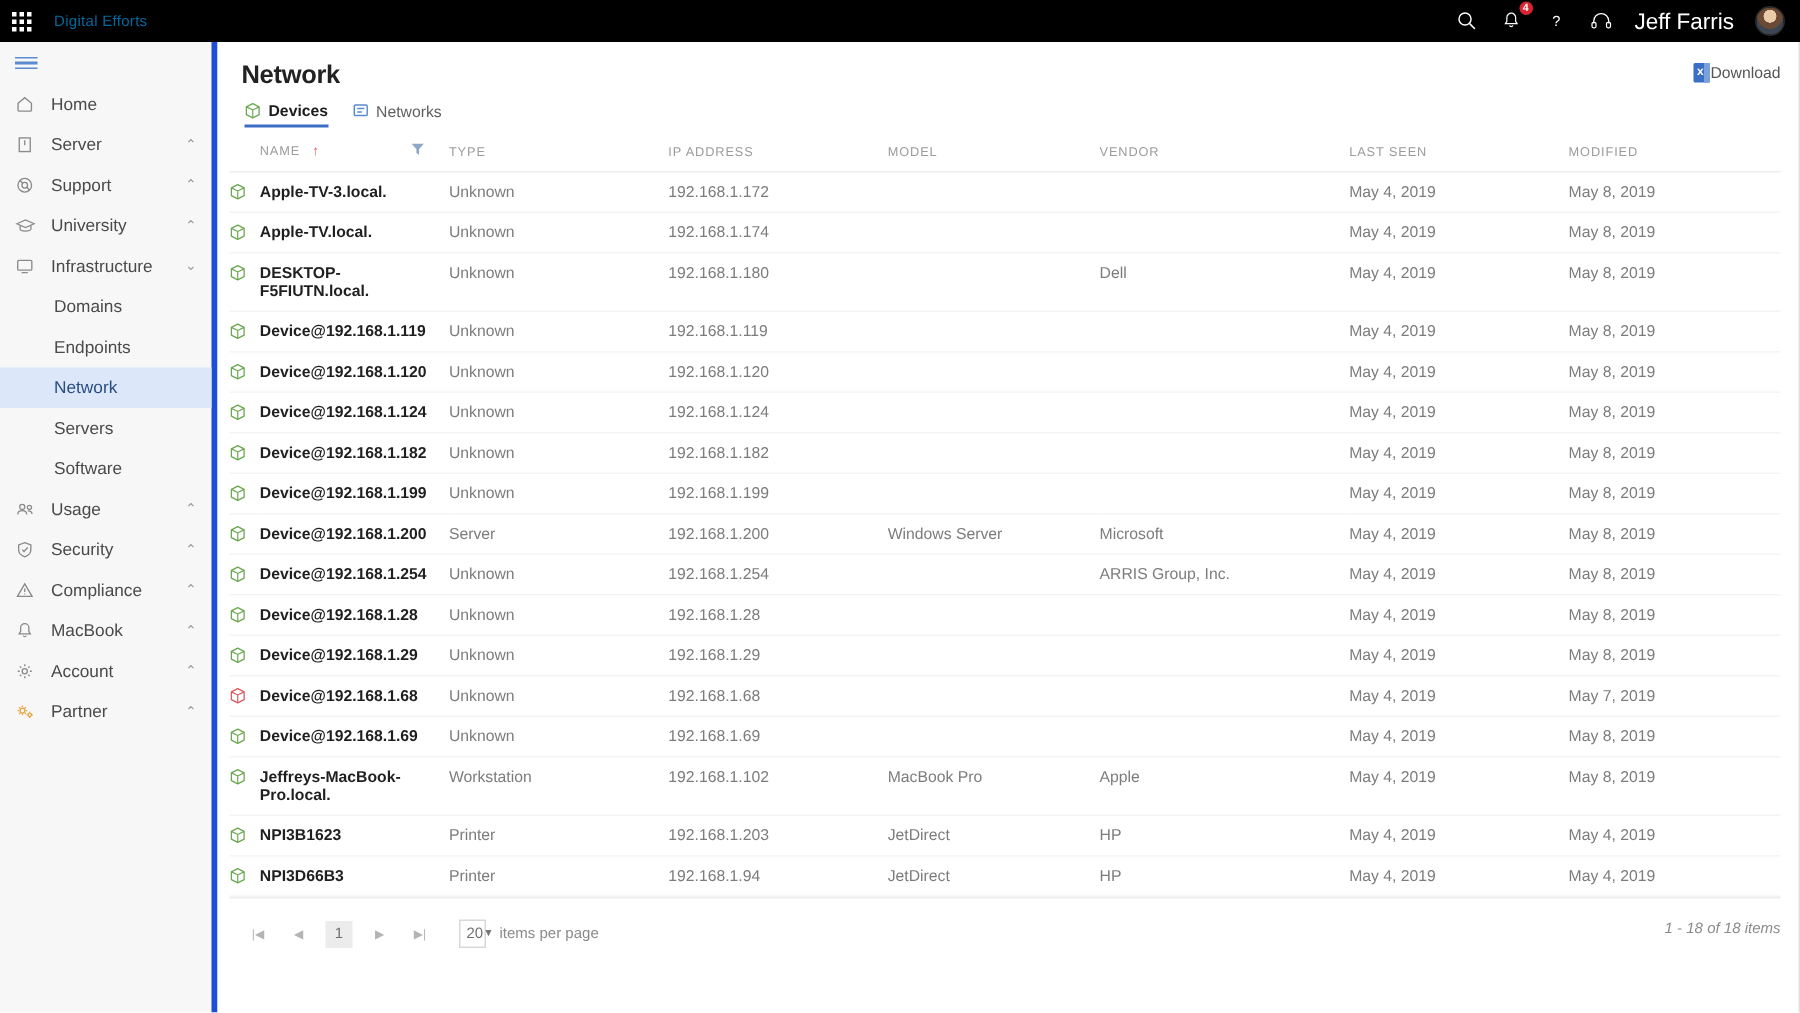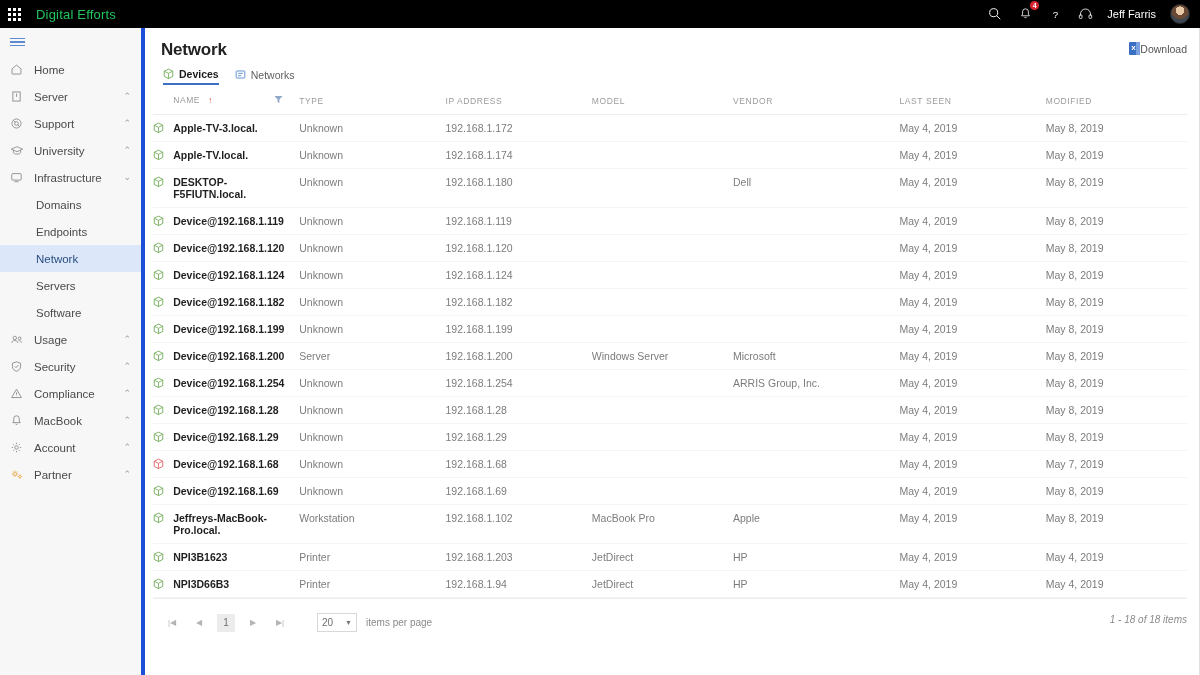--- a/index.html
+++ b/index.html
@@ -11,31 +11,31 @@
   }
 
   
   .topbar {
     height: 28px; background: #000000; color: #ffffff;
     display: flex; align-items: center; position: relative;
   }
   .waffle { width: 28px; display: flex; align-items: center; justify-content: center; cursor: pointer; }
   .waffle .grid { display: grid; grid-template-columns: repeat(3, 3px); grid-template-rows: repeat(3, 3px); gap: 2px; }
   .waffle .grid i { display: block; width: 3px; height: 3px; background: #ffffff; }
-  .brand { font-size: 13px; font-weight: 400; letter-spacing: .2px; margin-left: 8px; color: #22c55e; }
+  .brand { font-size: 10px; font-weight: 400; letter-spacing: .2px; margin-left: 8px; color: #0369a1; }
   .topright { margin-left: auto; display: flex; align-items: center; gap: 14px; padding-right: 10px; }
   .ticon { width: 16px; height: 16px; position: relative; display: flex; align-items: center; justify-content: center; cursor: pointer; }
   .ticon svg { display: block; }
   .badge {
     position: absolute; top: -5px; right: -6px;
     background: #d9232e; color: #fff; border-radius: 50%;
     font-size: 7px; line-height: 9px; min-width: 9px; height: 9px;
     text-align: center; font-weight: 700; padding: 0 1px;
   }
-  .username { font-size: 11px; color: #fff; }
+  .username { font-size: 15px; color: #fff; }
   .avatar {
     width: 20px; height: 20px; border-radius: 50%;
     background: radial-gradient(circle at 50% 32%, #e8c9a8 0 28%, #6a4a34 29% 55%, #3c4652 56% 100%);
     border: 1px solid #2a2a2a; overflow: hidden;
   }
 
   
   .body { display: flex; height: 647px; }
 
   
@@ -105,22 +105,22 @@
   }
   .pbtn {
     width: 18px; height: 18px; display: flex; align-items: center; justify-content: center;
     color: #b4b4b4; font-size: 8px; cursor: pointer; margin-right: 9px;
   }
   .pnum {
     min-width: 18px; height: 18px; display: flex; align-items: center; justify-content: center;
     background: #ececec; color: #6f6f6f; font-size: 10px; cursor: pointer; margin-right: 9px;
   }
   .ppsel {
-    margin-left: 19px; display: flex; align-items: center; justify-content: space-between;
-    width: 40px; height: 19px; border: 1px solid #d8d8d8; background: #fff;
+    margin-left: 8px; display: flex; align-items: center; justify-content: space-between;
+    width: 18px; height: 19px; border: 1px solid #d8d8d8; background: #fff;
     font-size: 10px; color: #6f6f6f; padding: 0 4px; cursor: pointer;
   }
   .ppsel .caret { font-size: 7px; color: #777; }
   .pplabel { font-size: 10px; color: #8a8a8a; margin-left: 9px; }
   .prange { position: absolute; right: 0; top: 15px; font-size: 10px; color: #8a8a8a; font-style: italic; }
 </style>
 </head>
 <body>
 
 <div class="topbar">

